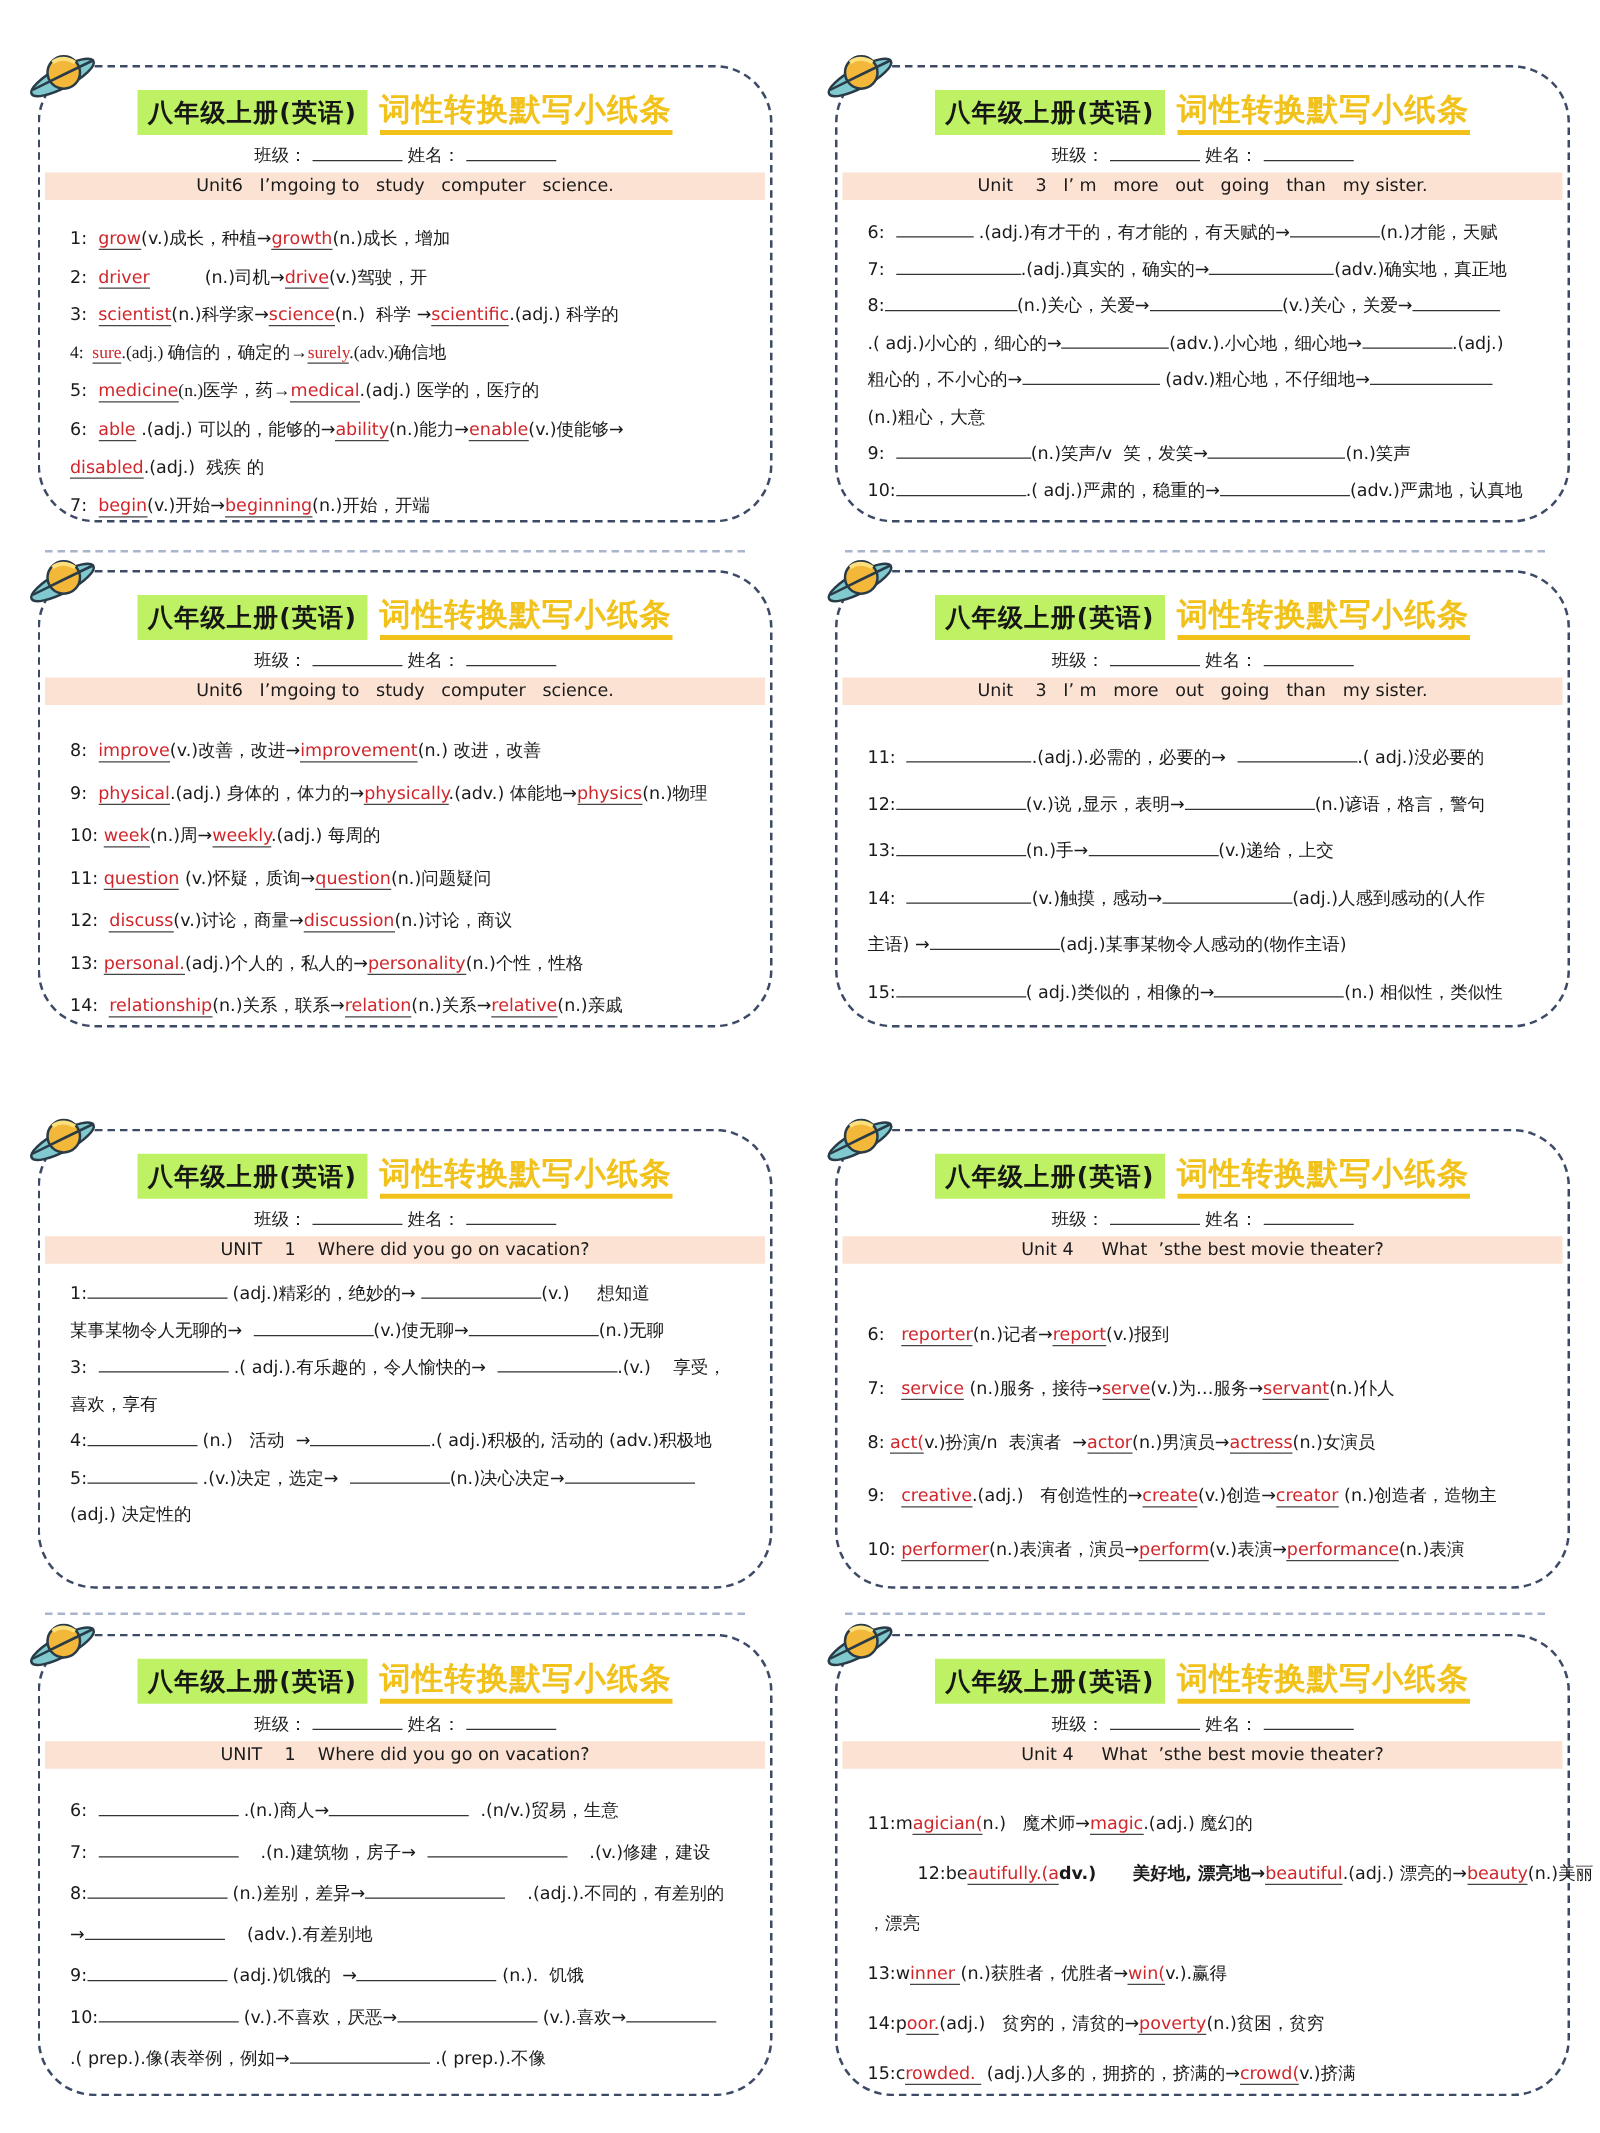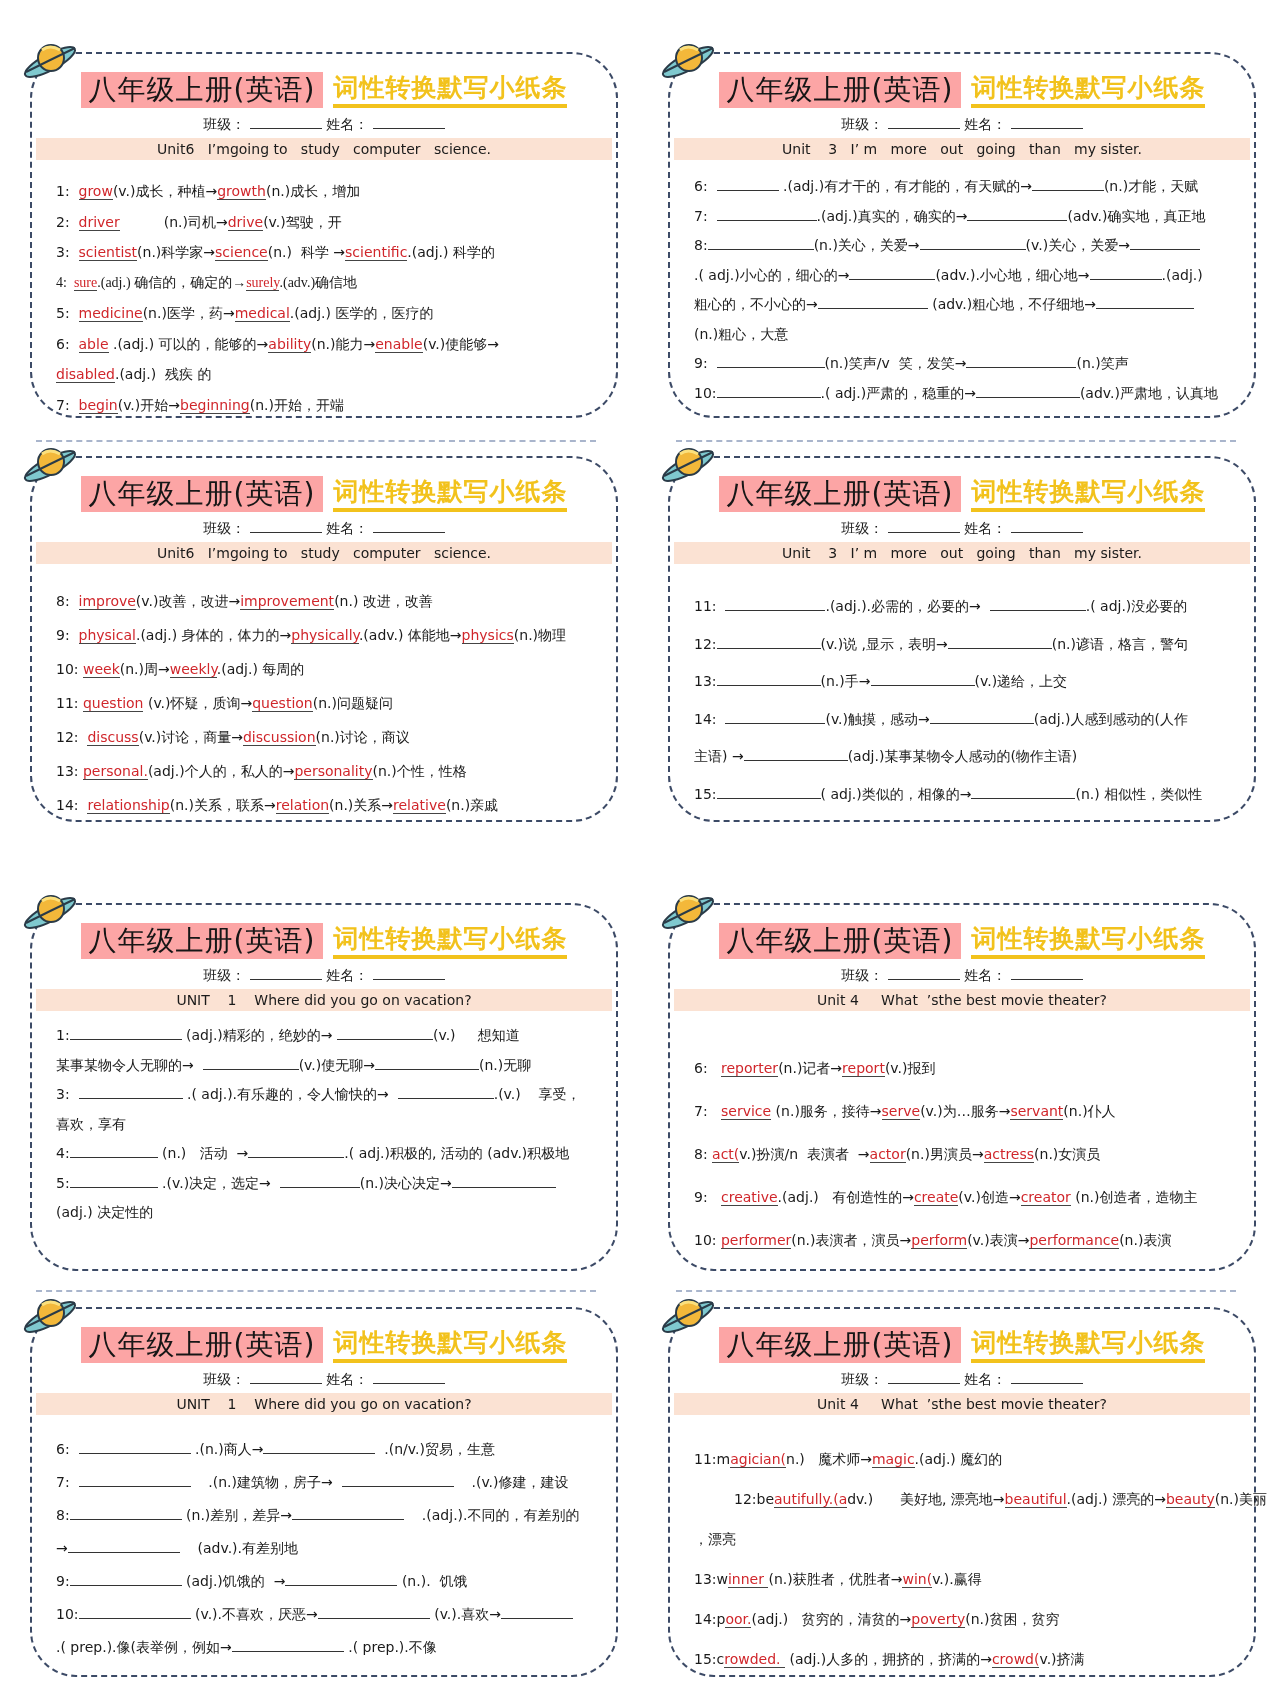--- a/index.html
+++ b/index.html
@@ -11,21 +11,21 @@
     position: absolute; width: 588px;
     border: 2px dashed #3c4a66; border-radius: 46px;
     box-sizing: border-box; background: #fff;
   }
   .planet { position: absolute; left: -12px; top: -16px; width: 60px; height: 44px; }
   .title-row {
     position: absolute; top: 18px; left: 0; right: 0;
     display: flex; justify-content: center; align-items: flex-end; gap: 10px;
   }
   .title-main {
-    background: #fca5a5; padding: 1px 8px; font-size: 28px; font-weight: normal;
+    background: #bef264; padding: 1px 8px; font-size: 20px; font-weight: bold;
     color: #161616; letter-spacing: 1px; line-height: 34px;
   }
   .title-sub {
     font-size: 25px; font-weight: bold; color: #f2c21c; line-height: 32px;
     border-bottom: 4px solid #f2c21c; letter-spacing: 1px;
   }
   .class-row {
     position: absolute; top: 60px; left: 0; right: 0; text-align: center;
     font-size: 14px; line-height: 20px;
   }
@@ -62,21 +62,21 @@
     <span class="blank-name"></span>
     <span>姓名：</span>
     <span class="blank-name"></span>
   </div>
   <div class="unit-band">Unit6   I’mgoing to   study   computer   science.</div>
   <div class="lines" style="top: 122px;">
       <div class="line" style="height: 30.5px; line-height: 30.5px;"><span style="white-space: pre;">1:  </span><span class="ans">grow</span><span style="white-space: pre;">(v.)成长，种植→</span><span class="ans">growth</span><span style="white-space: pre;">(n.)成长，增加</span></div>
       <div class="line" style="height: 30.5px; line-height: 30.5px;"><span style="white-space: pre;">2:  </span><span class="ans">driver</span><span style="white-space: pre; margin-left: 44px;">(n.)司机→</span><span class="ans">drive</span><span style="white-space: pre;">(v.)驾驶，开</span></div>
       <div class="line" style="height: 30.5px; line-height: 30.5px;"><span style="white-space: pre;">3:  </span><span class="ans">scientist</span><span style="white-space: pre;">(n.)科学家→</span><span class="ans">science</span><span style="white-space: pre;">(n.)  科学 →</span><span class="ans">scientific</span><span style="white-space: pre;">.(adj.) 科学的</span></div>
       <div class="line" style="height: 30.5px; line-height: 30.5px; font-family: Liberation Serif, serif;"><span style="white-space: pre;">4:  </span><span class="ans">sure</span><span style="white-space: pre;">.(adj.) 确信的，确定的→</span><span class="ans">surely</span><span style="white-space: pre;">.(adv.)确信地</span></div>
-      <div class="line" style="height: 30.5px; line-height: 30.5px;"><span style="white-space: pre;">5:  </span><span class="ans">medicine</span><span style="white-space: pre;">(n.)医学，药→</span><span class="ans">medical</span><span style="white-space: pre;">.(adj.) 医学的，医疗的</span></div>
+      <div class="line" style="height: 30.5px; line-height: 30.5px;"><span style="white-space: pre;">5:  </span><span class="ans">medicine</span><span style="white-space: pre; font-family: Liberation Serif, serif;">(n.)医学，药→</span><span class="ans">medical</span><span style="white-space: pre;">.(adj.) 医学的，医疗的</span></div>
       <div class="line" style="height: 30.5px; line-height: 30.5px;"><span style="white-space: pre;">6:  </span><span class="ans">able</span><span style="white-space: pre;"> .(adj.) 可以的，能够的→</span><span class="ans">ability</span><span style="white-space: pre;">(n.)能力→</span><span class="ans">enable</span><span style="white-space: pre;">(v.)使能够→</span></div>
       <div class="line" style="height: 30.5px; line-height: 30.5px;"><span class="ans">disabled</span><span style="white-space: pre;">.(adj.)  残疾 的</span></div>
       <div class="line" style="height: 30.5px; line-height: 30.5px;"><span style="white-space: pre;">7:  </span><span class="ans">begin</span><span style="white-space: pre;">(v.)开始→</span><span class="ans">beginning</span><span style="white-space: pre;">(n.)开始，开端</span></div>
     </div>
 </div>
 <div class="card" style="left:668px; top:52px; height:366px;">
   <svg class="planet" viewBox="0 0 60 44">
     <ellipse cx="30" cy="24" rx="28" ry="8" transform="rotate(-28 30 24)" fill="#7fc9cf" stroke="#2a3b48" stroke-width="2"></ellipse>
     <circle cx="31" cy="20" r="13" fill="#f3b83a" stroke="#2a3b48" stroke-width="2"></circle>
     <path d="M22 12 q8 -6 18 0" fill="none" stroke="#fbe07d" stroke-width="3"></path>
@@ -261,19 +261,19 @@
   </div>
   <div class="class-row">
     <span>班级：</span>
     <span class="blank-name"></span>
     <span>姓名：</span>
     <span class="blank-name"></span>
   </div>
   <div class="unit-band">Unit 4     What  ’sthe best movie theater?</div>
   <div class="lines" style="top: 130px;">
       <div class="line" style="height: 40px; line-height: 40px;"><span style="white-space: pre;">11:m</span><span class="ans">agician(</span><span style="white-space: pre;">n.)   魔术师→</span><span class="ans">magic</span><span style="white-space: pre;">.(adj.) 魔幻的</span></div>
-      <div class="line" style="height: 40px; line-height: 40px;"><span style="white-space: pre; margin-left: 40px;">12:be</span><span class="ans">autifully.(a</span><span style="white-space: pre;">dv.)      美好地, 漂亮地→</span><span class="ans">beautiful</span><span style="white-space: pre;">.(adj.) 漂亮的→</span><span class="ans">beauty</span><span style="white-space: pre;">(n.)美丽</span></div>
+      <div class="line" style="height: 40px; line-height: 40px;"><span style="white-space: pre; margin-left: 40px;">12:be</span><span class="ans">autifully.(a</span><span style="white-space: pre; font-weight: bold;">dv.)      美好地, 漂亮地→</span><span class="ans">beautiful</span><span style="white-space: pre;">.(adj.) 漂亮的→</span><span class="ans">beauty</span><span style="white-space: pre;">(n.)美丽</span></div>
       <div class="line" style="height: 40px; line-height: 40px;"><span style="white-space: pre;">，漂亮</span></div>
       <div class="line" style="height: 40px; line-height: 40px;"><span style="white-space: pre;">13:w</span><span class="ans">inner </span><span style="white-space: pre;">(n.)获胜者，优胜者→</span><span class="ans">win(</span><span style="white-space: pre;">v.).赢得</span></div>
       <div class="line" style="height: 40px; line-height: 40px;"><span style="white-space: pre;">14:p</span><span class="ans">oor.</span><span style="white-space: pre;">(adj.)   贫穷的，清贫的→</span><span class="ans">poverty</span><span style="white-space: pre;">(n.)贫困，贫穷</span></div>
       <div class="line" style="height: 40px; line-height: 40px;"><span style="white-space: pre;">15:c</span><span class="ans">rowded.  </span><span style="white-space: pre;"> (adj.)人多的，拥挤的，挤满的→</span><span class="ans">crowd(</span><span style="white-space: pre;">v.)挤满</span></div>
     </div>
 </div>
 
 </body></html>

